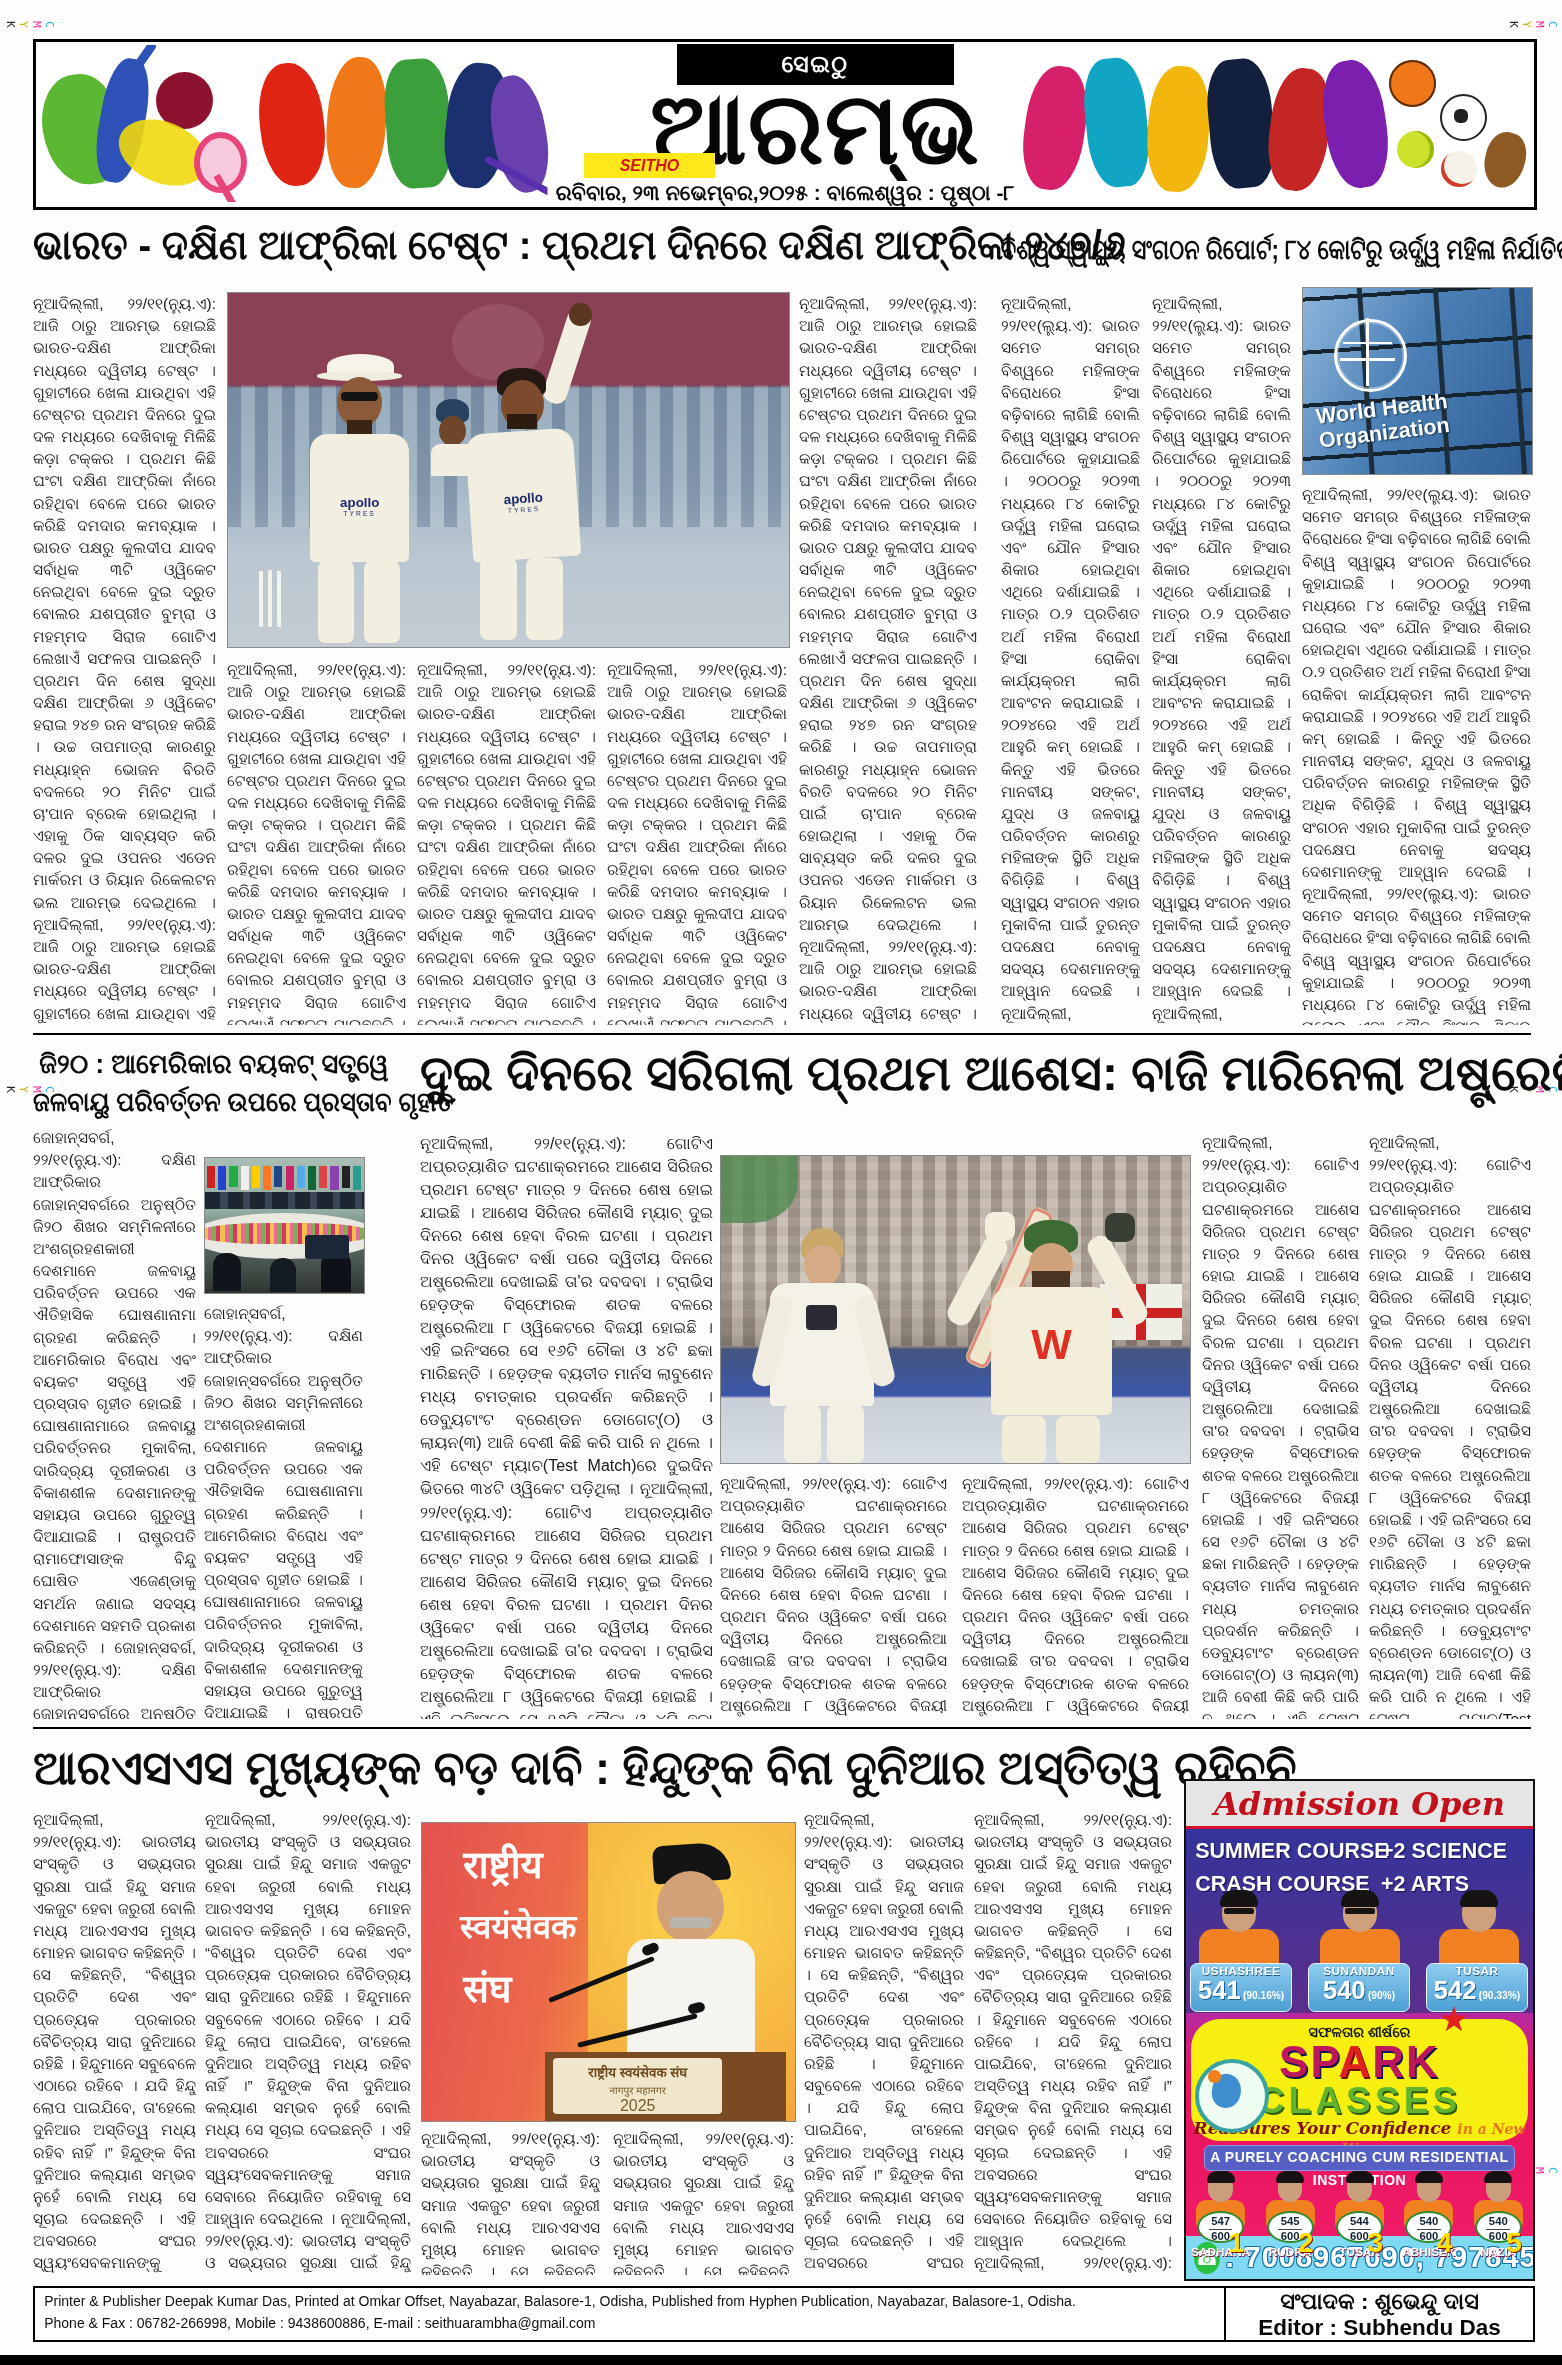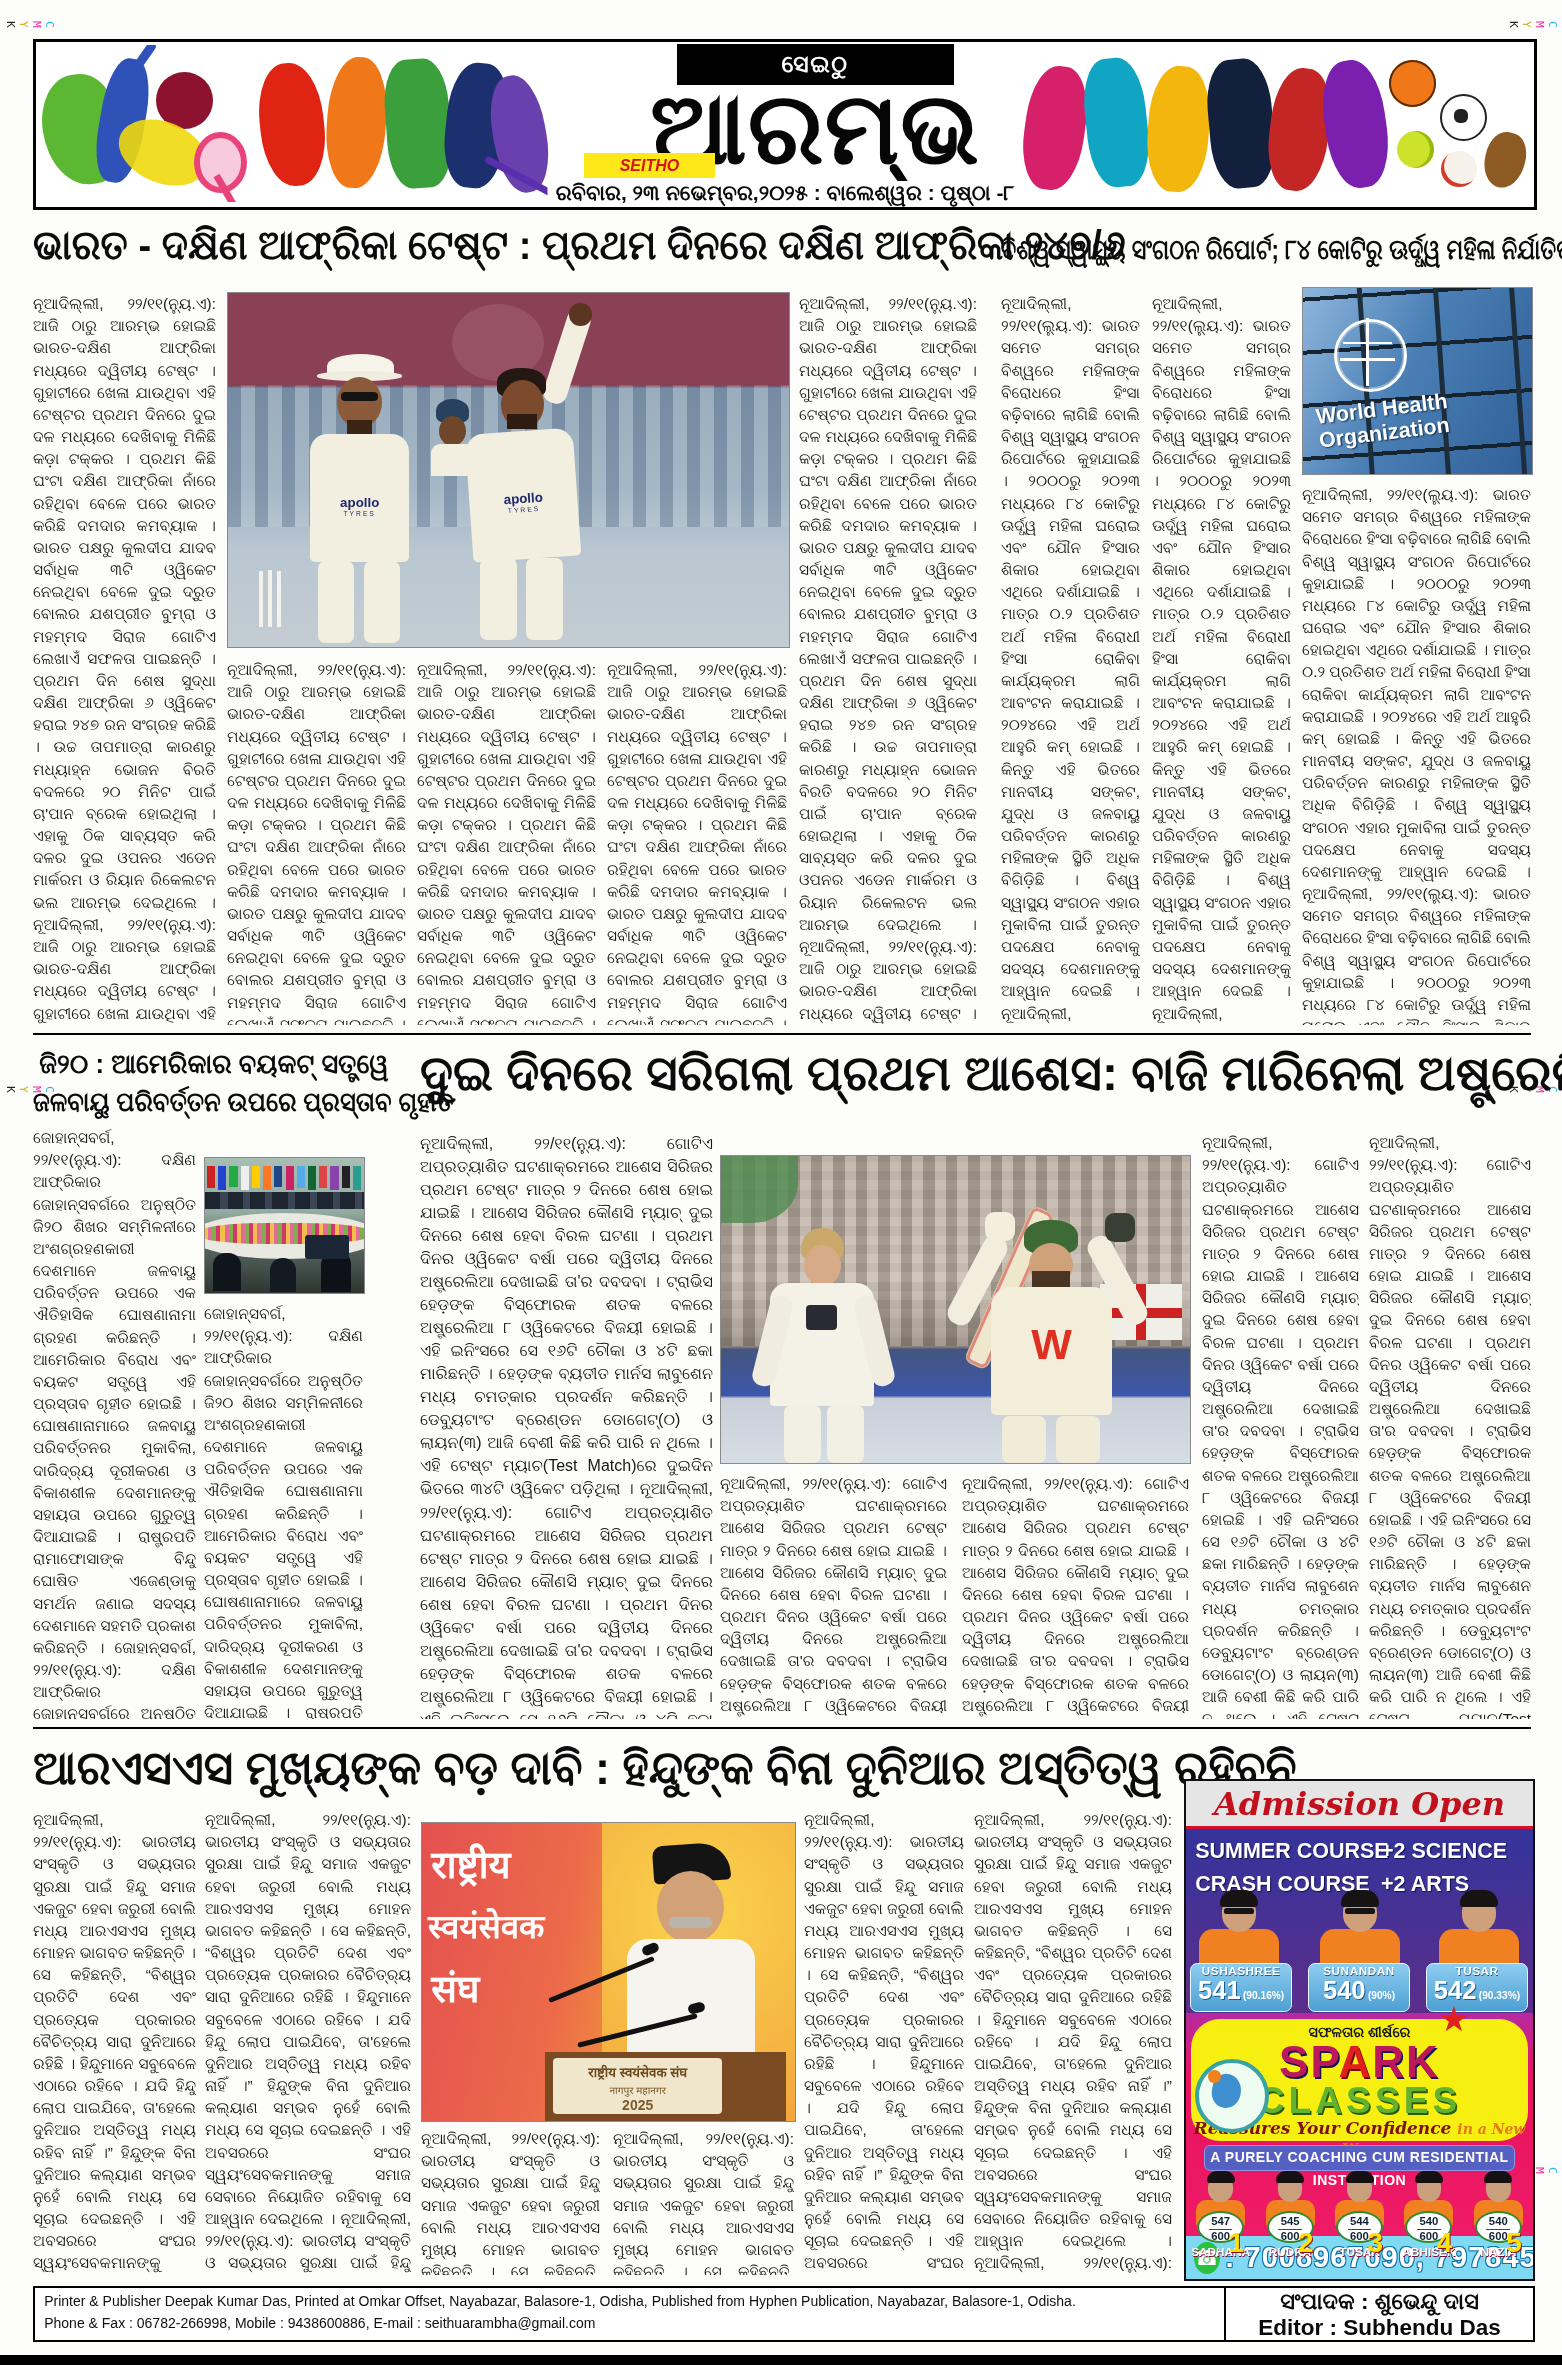--- a/index.html
+++ b/index.html
@@ -305,21 +305,21 @@
   <div class="hl" style="left:33px;top:1739px;width:1142px;font-size:47px;line-height:58px;text-align:center;transform:scaleX(.96);transform-origin:left center;">ଆରଏସଏସ ମୁଖ୍ୟଙ୍କ ବଡ଼ ଦାବି : ହିନ୍ଦୁଙ୍କ ବିନା ଦୁନିଆର ଅସ୍ତିତ୍ୱ ରହିବନି</div>
 
   <div class="col" style="left:33px;top:1809px;width:163px;height:465px;">ନୂଆଦିଲ୍ଲୀ, ୨୨/୧୧(ନ୍ୟୁ.ଏ): ଭାରତୀୟ ସଂସ୍କୃତି ଓ ସଭ୍ୟତାର ସୁରକ୍ଷା ପାଇଁ ହିନ୍ଦୁ ସମାଜ ଏକଜୁଟ ହେବା ଜରୁରୀ ବୋଲି ମଧ୍ୟ ଆରଏସଏସ ମୁଖ୍ୟ ମୋହନ ଭାଗବତ କହିଛନ୍ତି । ସେ କହିଛନ୍ତି, “ବିଶ୍ୱର ପ୍ରତିଟି ଦେଶ ଏବଂ ପ୍ରତ୍ୟେକ ପ୍ରକାରର ବୈଚିତ୍ର୍ୟ ସାରା ଦୁନିଆରେ ରହିଛି । ହିନ୍ଦୁମାନେ ସବୁବେଳେ ଏଠାରେ ରହିବେ । ଯଦି ହିନ୍ଦୁ ଲୋପ ପାଇଯିବେ, ତା'ହେଲେ ଦୁନିଆର ଅସ୍ତିତ୍ୱ ମଧ୍ୟ ରହିବ ନାହିଁ ।” ହିନ୍ଦୁଙ୍କ ବିନା ଦୁନିଆର କଲ୍ୟାଣ ସମ୍ଭବ ନୁହେଁ ବୋଲି ମଧ୍ୟ ସେ ସୂଚାଇ ଦେଇଛନ୍ତି । ଏହି ଅବସରରେ ସଂଘର ସ୍ୱୟଂସେବକମାନଙ୍କୁ ସମାଜ ସେବାରେ ନିୟୋଜିତ ରହିବାକୁ ସେ ଆହ୍ୱାନ ଦେଇଥିଲେ । ନୂଆଦିଲ୍ଲୀ, ୨୨/୧୧(ନ୍ୟୁ.ଏ): ଭାରତୀୟ ସଂସ୍କୃତି ଓ ସଭ୍ୟତାର ସୁରକ୍ଷା ପାଇଁ ହିନ୍ଦୁ ସମାଜ ଏକଜୁଟ ହେବା ଜରୁରୀ ବୋଲି ମଧ୍ୟ ଆରଏସଏସ ମୁଖ୍ୟ ମୋହନ ଭାଗବତ କହିଛନ୍ତି । ସେ କହିଛନ୍ତି, “ବିଶ୍ୱର ପ୍ରତିଟି ଦେଶ ଏବଂ ପ୍ରତ୍ୟେକ ପ୍ରକାରର ବୈଚିତ୍ର୍ୟ ସାରା ଦୁନିଆରେ ରହିଛି । ହିନ୍ଦୁମାନେ ସବୁବେଳେ ଏଠାରେ ରହିବେ । ଯଦି ହିନ୍ଦୁ ଲୋପ ପାଇଯିବେ, ତା'ହେଲେ ଦୁନିଆର ଅସ୍ତିତ୍ୱ ମଧ୍ୟ ରହିବ ନାହିଁ ।” ହିନ୍ଦୁଙ୍କ ବିନା ଦୁନିଆର କଲ୍ୟାଣ ସମ୍ଭବ ନୁହେଁ ବୋଲି ମଧ୍ୟ ସେ ସୂଚାଇ ଦେଇଛନ୍ତି । ଏହି ଅବସରରେ ସଂଘର ସ୍ୱୟଂସେବକମାନଙ୍କୁ ସମାଜ ସେବାରେ ନିୟୋଜିତ ରହିବାକୁ ସେ ଆହ୍ୱାନ ଦେଇଥିଲେ ।</div>
   <div class="col" style="left:205px;top:1809px;width:206px;height:465px;">ନୂଆଦିଲ୍ଲୀ, ୨୨/୧୧(ନ୍ୟୁ.ଏ): ଭାରତୀୟ ସଂସ୍କୃତି ଓ ସଭ୍ୟତାର ସୁରକ୍ଷା ପାଇଁ ହିନ୍ଦୁ ସମାଜ ଏକଜୁଟ ହେବା ଜରୁରୀ ବୋଲି ମଧ୍ୟ ଆରଏସଏସ ମୁଖ୍ୟ ମୋହନ ଭାଗବତ କହିଛନ୍ତି । ସେ କହିଛନ୍ତି, “ବିଶ୍ୱର ପ୍ରତିଟି ଦେଶ ଏବଂ ପ୍ରତ୍ୟେକ ପ୍ରକାରର ବୈଚିତ୍ର୍ୟ ସାରା ଦୁନିଆରେ ରହିଛି । ହିନ୍ଦୁମାନେ ସବୁବେଳେ ଏଠାରେ ରହିବେ । ଯଦି ହିନ୍ଦୁ ଲୋପ ପାଇଯିବେ, ତା'ହେଲେ ଦୁନିଆର ଅସ୍ତିତ୍ୱ ମଧ୍ୟ ରହିବ ନାହିଁ ।” ହିନ୍ଦୁଙ୍କ ବିନା ଦୁନିଆର କଲ୍ୟାଣ ସମ୍ଭବ ନୁହେଁ ବୋଲି ମଧ୍ୟ ସେ ସୂଚାଇ ଦେଇଛନ୍ତି । ଏହି ଅବସରରେ ସଂଘର ସ୍ୱୟଂସେବକମାନଙ୍କୁ ସମାଜ ସେବାରେ ନିୟୋଜିତ ରହିବାକୁ ସେ ଆହ୍ୱାନ ଦେଇଥିଲେ । ନୂଆଦିଲ୍ଲୀ, ୨୨/୧୧(ନ୍ୟୁ.ଏ): ଭାରତୀୟ ସଂସ୍କୃତି ଓ ସଭ୍ୟତାର ସୁରକ୍ଷା ପାଇଁ ହିନ୍ଦୁ ସମାଜ ଏକଜୁଟ ହେବା ଜରୁରୀ ବୋଲି ମଧ୍ୟ ଆରଏସଏସ ମୁଖ୍ୟ ମୋହନ ଭାଗବତ କହିଛନ୍ତି । ସେ କହିଛନ୍ତି, “ବିଶ୍ୱର ପ୍ରତିଟି ଦେଶ ଏବଂ ପ୍ରତ୍ୟେକ ପ୍ରକାରର ବୈଚିତ୍ର୍ୟ ସାରା ଦୁନିଆରେ ରହିଛି । ହିନ୍ଦୁମାନେ ସବୁବେଳେ ଏଠାରେ ରହିବେ । ଯଦି ହିନ୍ଦୁ ଲୋପ ପାଇଯିବେ, ତା'ହେଲେ ଦୁନିଆର ଅସ୍ତିତ୍ୱ ମଧ୍ୟ ରହିବ ନାହିଁ ।” ହିନ୍ଦୁଙ୍କ ବିନା ଦୁନିଆର କଲ୍ୟାଣ ସମ୍ଭବ ନୁହେଁ ବୋଲି ମଧ୍ୟ ସେ ସୂଚାଇ ଦେଇଛନ୍ତି । ଏହି ଅବସରରେ ସଂଘର ସ୍ୱୟଂସେବକମାନଙ୍କୁ ସମାଜ ସେବାରେ ନିୟୋଜିତ ରହିବାକୁ ସେ ଆହ୍ୱାନ ଦେଇଥିଲେ । ନୂଆଦିଲ୍ଲୀ, ୨୨/୧୧(ନ୍ୟୁ.ଏ): ଭାରତୀୟ ସଂସ୍କୃତି ଓ ସଭ୍ୟତାର ସୁରକ୍ଷା ପାଇଁ ହିନ୍ଦୁ ସମାଜ ଏକଜୁଟ ହେବା ଜରୁରୀ ବୋଲି ମଧ୍ୟ ଆରଏସଏସ ମୁଖ୍ୟ ମୋହନ ଭାଗବତ କହିଛନ୍ତି । ସେ କହିଛନ୍ତି, “ବିଶ୍ୱର ପ୍ରତିଟି ଦେଶ ଏବଂ ପ୍ରତ୍ୟେକ ପ୍ରକାରର ବୈଚିତ୍ର୍ୟ ସାରା ଦୁନିଆରେ ରହିଛି । ହିନ୍ଦୁମାନେ ସବୁବେଳେ ଏଠାରେ ରହିବେ । ଯଦି ହିନ୍ଦୁ ଲୋପ ପାଇଯିବେ, ତା'ହେଲେ ଦୁନିଆର ଅସ୍ତିତ୍ୱ ମଧ୍ୟ ରହିବ ନାହିଁ ।” ହିନ୍ଦୁଙ୍କ ବିନା ଦୁନିଆର କଲ୍ୟାଣ ସମ୍ଭବ ନୁହେଁ ବୋଲି ମଧ୍ୟ ସେ ସୂଚାଇ ଦେଇଛନ୍ତି । ଏହି ଅବସରରେ ସଂଘର ସ୍ୱୟଂସେବକମାନଙ୍କୁ ସମାଜ ସେବାରେ ନିୟୋଜିତ ରହିବାକୁ ସେ ଆହ୍ୱାନ ଦେଇଥିଲେ ।</div>
   <div class="col" style="left:421px;top:2128px;width:179px;height:147px;">ନୂଆଦିଲ୍ଲୀ, ୨୨/୧୧(ନ୍ୟୁ.ଏ): ଭାରତୀୟ ସଂସ୍କୃତି ଓ ସଭ୍ୟତାର ସୁରକ୍ଷା ପାଇଁ ହିନ୍ଦୁ ସମାଜ ଏକଜୁଟ ହେବା ଜରୁରୀ ବୋଲି ମଧ୍ୟ ଆରଏସଏସ ମୁଖ୍ୟ ମୋହନ ଭାଗବତ କହିଛନ୍ତି । ସେ କହିଛନ୍ତି, “ବିଶ୍ୱର ପ୍ରତିଟି ଦେଶ ଏବଂ ପ୍ରତ୍ୟେକ ପ୍ରକାରର ବୈଚିତ୍ର୍ୟ ସାରା ଦୁନିଆରେ ରହିଛି । ହିନ୍ଦୁମାନେ ସବୁବେଳେ ଏଠାରେ ରହିବେ । ଯଦି ହିନ୍ଦୁ ଲୋପ ପାଇଯିବେ, ତା'ହେଲେ ଦୁନିଆର ଅସ୍ତିତ୍ୱ ମଧ୍ୟ ରହିବ ନାହିଁ ।” ହିନ୍ଦୁଙ୍କ ବିନା ଦୁନିଆର କଲ୍ୟାଣ ସମ୍ଭବ ନୁହେଁ ବୋଲି ମଧ୍ୟ ସେ ସୂଚାଇ ଦେଇଛନ୍ତି । ଏହି ଅବସରରେ ସଂଘର ସ୍ୱୟଂସେବକମାନଙ୍କୁ ସମାଜ ସେବାରେ ନିୟୋଜିତ ରହିବାକୁ ସେ ଆହ୍ୱାନ ଦେଇଥିଲେ ।</div>
   <div class="col" style="left:613px;top:2128px;width:181px;height:147px;">ନୂଆଦିଲ୍ଲୀ, ୨୨/୧୧(ନ୍ୟୁ.ଏ): ଭାରତୀୟ ସଂସ୍କୃତି ଓ ସଭ୍ୟତାର ସୁରକ୍ଷା ପାଇଁ ହିନ୍ଦୁ ସମାଜ ଏକଜୁଟ ହେବା ଜରୁରୀ ବୋଲି ମଧ୍ୟ ଆରଏସଏସ ମୁଖ୍ୟ ମୋହନ ଭାଗବତ କହିଛନ୍ତି । ସେ କହିଛନ୍ତି, “ବିଶ୍ୱର ପ୍ରତିଟି ଦେଶ ଏବଂ ପ୍ରତ୍ୟେକ ପ୍ରକାରର ବୈଚିତ୍ର୍ୟ ସାରା ଦୁନିଆରେ ରହିଛି । ହିନ୍ଦୁମାନେ ସବୁବେଳେ ଏଠାରେ ରହିବେ । ଯଦି ହିନ୍ଦୁ ଲୋପ ପାଇଯିବେ, ତା'ହେଲେ ଦୁନିଆର ଅସ୍ତିତ୍ୱ ମଧ୍ୟ ରହିବ ନାହିଁ ।” ହିନ୍ଦୁଙ୍କ ବିନା ଦୁନିଆର କଲ୍ୟାଣ ସମ୍ଭବ ନୁହେଁ ବୋଲି ମଧ୍ୟ ସେ ସୂଚାଇ ଦେଇଛନ୍ତି । ଏହି ଅବସରରେ ସଂଘର ସ୍ୱୟଂସେବକମାନଙ୍କୁ ସମାଜ ସେବାରେ ନିୟୋଜିତ ରହିବାକୁ ସେ ଆହ୍ୱାନ ଦେଇଥିଲେ ।</div>
   <div class="col" style="left:804px;top:1809px;width:160px;height:465px;">ନୂଆଦିଲ୍ଲୀ, ୨୨/୧୧(ନ୍ୟୁ.ଏ): ଭାରତୀୟ ସଂସ୍କୃତି ଓ ସଭ୍ୟତାର ସୁରକ୍ଷା ପାଇଁ ହିନ୍ଦୁ ସମାଜ ଏକଜୁଟ ହେବା ଜରୁରୀ ବୋଲି ମଧ୍ୟ ଆରଏସଏସ ମୁଖ୍ୟ ମୋହନ ଭାଗବତ କହିଛନ୍ତି । ସେ କହିଛନ୍ତି, “ବିଶ୍ୱର ପ୍ରତିଟି ଦେଶ ଏବଂ ପ୍ରତ୍ୟେକ ପ୍ରକାରର ବୈଚିତ୍ର୍ୟ ସାରା ଦୁନିଆରେ ରହିଛି । ହିନ୍ଦୁମାନେ ସବୁବେଳେ ଏଠାରେ ରହିବେ । ଯଦି ହିନ୍ଦୁ ଲୋପ ପାଇଯିବେ, ତା'ହେଲେ ଦୁନିଆର ଅସ୍ତିତ୍ୱ ମଧ୍ୟ ରହିବ ନାହିଁ ।” ହିନ୍ଦୁଙ୍କ ବିନା ଦୁନିଆର କଲ୍ୟାଣ ସମ୍ଭବ ନୁହେଁ ବୋଲି ମଧ୍ୟ ସେ ସୂଚାଇ ଦେଇଛନ୍ତି । ଏହି ଅବସରରେ ସଂଘର ସ୍ୱୟଂସେବକମାନଙ୍କୁ ସମାଜ ସେବାରେ ନିୟୋଜିତ ରହିବାକୁ ସେ ଆହ୍ୱାନ ଦେଇଥିଲେ । ନୂଆଦିଲ୍ଲୀ, ୨୨/୧୧(ନ୍ୟୁ.ଏ): ଭାରତୀୟ ସଂସ୍କୃତି ଓ ସଭ୍ୟତାର ସୁରକ୍ଷା ପାଇଁ ହିନ୍ଦୁ ସମାଜ ଏକଜୁଟ ହେବା ଜରୁରୀ ବୋଲି ମଧ୍ୟ ଆରଏସଏସ ମୁଖ୍ୟ ମୋହନ ଭାଗବତ କହିଛନ୍ତି । ସେ କହିଛନ୍ତି, “ବିଶ୍ୱର ପ୍ରତିଟି ଦେଶ ଏବଂ ପ୍ରତ୍ୟେକ ପ୍ରକାରର ବୈଚିତ୍ର୍ୟ ସାରା ଦୁନିଆରେ ରହିଛି । ହିନ୍ଦୁମାନେ ସବୁବେଳେ ଏଠାରେ ରହିବେ । ଯଦି ହିନ୍ଦୁ ଲୋପ ପାଇଯିବେ, ତା'ହେଲେ ଦୁନିଆର ଅସ୍ତିତ୍ୱ ମଧ୍ୟ ରହିବ ନାହିଁ ।” ହିନ୍ଦୁଙ୍କ ବିନା ଦୁନିଆର କଲ୍ୟାଣ ସମ୍ଭବ ନୁହେଁ ବୋଲି ମଧ୍ୟ ସେ ସୂଚାଇ ଦେଇଛନ୍ତି । ଏହି ଅବସରରେ ସଂଘର ସ୍ୱୟଂସେବକମାନଙ୍କୁ ସମାଜ ସେବାରେ ନିୟୋଜିତ ରହିବାକୁ ସେ ଆହ୍ୱାନ ଦେଇଥିଲେ ।</div>
   <div class="col" style="left:974px;top:1809px;width:198px;height:465px;">ନୂଆଦିଲ୍ଲୀ, ୨୨/୧୧(ନ୍ୟୁ.ଏ): ଭାରତୀୟ ସଂସ୍କୃତି ଓ ସଭ୍ୟତାର ସୁରକ୍ଷା ପାଇଁ ହିନ୍ଦୁ ସମାଜ ଏକଜୁଟ ହେବା ଜରୁରୀ ବୋଲି ମଧ୍ୟ ଆରଏସଏସ ମୁଖ୍ୟ ମୋହନ ଭାଗବତ କହିଛନ୍ତି । ସେ କହିଛନ୍ତି, “ବିଶ୍ୱର ପ୍ରତିଟି ଦେଶ ଏବଂ ପ୍ରତ୍ୟେକ ପ୍ରକାରର ବୈଚିତ୍ର୍ୟ ସାରା ଦୁନିଆରେ ରହିଛି । ହିନ୍ଦୁମାନେ ସବୁବେଳେ ଏଠାରେ ରହିବେ । ଯଦି ହିନ୍ଦୁ ଲୋପ ପାଇଯିବେ, ତା'ହେଲେ ଦୁନିଆର ଅସ୍ତିତ୍ୱ ମଧ୍ୟ ରହିବ ନାହିଁ ।” ହିନ୍ଦୁଙ୍କ ବିନା ଦୁନିଆର କଲ୍ୟାଣ ସମ୍ଭବ ନୁହେଁ ବୋଲି ମଧ୍ୟ ସେ ସୂଚାଇ ଦେଇଛନ୍ତି । ଏହି ଅବସରରେ ସଂଘର ସ୍ୱୟଂସେବକମାନଙ୍କୁ ସମାଜ ସେବାରେ ନିୟୋଜିତ ରହିବାକୁ ସେ ଆହ୍ୱାନ ଦେଇଥିଲେ । ନୂଆଦିଲ୍ଲୀ, ୨୨/୧୧(ନ୍ୟୁ.ଏ): ଭାରତୀୟ ସଂସ୍କୃତି ଓ ସଭ୍ୟତାର ସୁରକ୍ଷା ପାଇଁ ହିନ୍ଦୁ ସମାଜ ଏକଜୁଟ ହେବା ଜରୁରୀ ବୋଲି ମଧ୍ୟ ଆରଏସଏସ ମୁଖ୍ୟ ମୋହନ ଭାଗବତ କହିଛନ୍ତି । ସେ କହିଛନ୍ତି, “ବିଶ୍ୱର ପ୍ରତିଟି ଦେଶ ଏବଂ ପ୍ରତ୍ୟେକ ପ୍ରକାରର ବୈଚିତ୍ର୍ୟ ସାରା ଦୁନିଆରେ ରହିଛି । ହିନ୍ଦୁମାନେ ସବୁବେଳେ ଏଠାରେ ରହିବେ । ଯଦି ହିନ୍ଦୁ ଲୋପ ପାଇଯିବେ, ତା'ହେଲେ ଦୁନିଆର ଅସ୍ତିତ୍ୱ ମଧ୍ୟ ରହିବ ନାହିଁ ।” ହିନ୍ଦୁଙ୍କ ବିନା ଦୁନିଆର କଲ୍ୟାଣ ସମ୍ଭବ ନୁହେଁ ବୋଲି ମଧ୍ୟ ସେ ସୂଚାଇ ଦେଇଛନ୍ତି । ଏହି ଅବସରରେ ସଂଘର ସ୍ୱୟଂସେବକମାନଙ୍କୁ ସମାଜ ସେବାରେ ନିୟୋଜିତ ରହିବାକୁ ସେ ଆହ୍ୱାନ ଦେଇଥିଲେ । ନୂଆଦିଲ୍ଲୀ, ୨୨/୧୧(ନ୍ୟୁ.ଏ): ଭାରତୀୟ ସଂସ୍କୃତି ଓ ସଭ୍ୟତାର ସୁରକ୍ଷା ପାଇଁ ହିନ୍ଦୁ ସମାଜ ଏକଜୁଟ ହେବା ଜରୁରୀ ବୋଲି ମଧ୍ୟ ଆରଏସଏସ ମୁଖ୍ୟ ମୋହନ ଭାଗବତ କହିଛନ୍ତି । ସେ କହିଛନ୍ତି, “ବିଶ୍ୱର ପ୍ରତିଟି ଦେଶ ଏବଂ ପ୍ରତ୍ୟେକ ପ୍ରକାରର ବୈଚିତ୍ର୍ୟ ସାରା ଦୁନିଆରେ ରହିଛି । ହିନ୍ଦୁମାନେ ସବୁବେଳେ ଏଠାରେ ରହିବେ । ଯଦି ହିନ୍ଦୁ ଲୋପ ପାଇଯିବେ, ତା'ହେଲେ ଦୁନିଆର ଅସ୍ତିତ୍ୱ ମଧ୍ୟ ରହିବ ନାହିଁ ।” ହିନ୍ଦୁଙ୍କ ବିନା ଦୁନିଆର କଲ୍ୟାଣ ସମ୍ଭବ ନୁହେଁ ବୋଲି ମଧ୍ୟ ସେ ସୂଚାଇ ଦେଇଛନ୍ତି । ଏହି ଅବସରରେ ସଂଘର ସ୍ୱୟଂସେବକମାନଙ୍କୁ ସମାଜ ସେବାରେ ନିୟୋଜିତ ରହିବାକୁ ସେ ଆହ୍ୱାନ ଦେଇଥିଲେ ।</div>
 
   <div class="photo" style="left:421px;top:1822px;width:373px;height:298px;background:radial-gradient(circle at 75% 30%,#fbd34d 0%,#f2a23c 70%,#ef8f33 100%);">
-    <div class="abs" style="left:0;top:0;width:180px;height:100%;background:linear-gradient(100deg,#e4514f 0%,#ec6a4a 70%,#f08a3e 100%);">
+    <div class="abs" style="left:0;top:0;width:134px;height:100%;background:linear-gradient(100deg,#e4514f 0%,#ec6a4a 70%,#f08a3e 100%);padding-left:32px;">
       <div class="devnagari" style="font-size:38px;margin:14.3px 0 0 9.2px;">राष्ट्रीय</div>
       <div class="devnagari" style="font-size:33px;margin:13.3px 0 0 6.1px;">स्वयंसेवक</div>
       <div class="devnagari" style="font-size:38px;margin:13.3px 0 0 9.2px;">संघ</div>
     </div>
 
     <div class="abs" style="left:190px;top:20.5px;width:169px;height:215px;">
       <div class="abs" style="left:41px;top:0;width:77px;height:38px;background:#141414;border-radius:10.2px 31px 5.1px 5.1px;transform:rotate(-4deg);"></div>
       <div class="abs fig-skin" style="left:45px;top:27px;width:67px;height:72px;background:#d2a177;"></div>
       <div class="abs" style="left:57px;top:73px;width:43px;height:11.3px;background:#b9b4ac;border-radius:5.1px;"></div>
       <div class="abs" style="left:15.4px;top:95px;width:128px;height:120px;background:#f6f4ee;border-radius:20.5px 20.5px 4.1px 4.1px;"></div>
@@ -327,21 +327,21 @@
 
     <div class="abs" style="left:123px;top:154px;width:113px;height:5.1px;background:#111;transform:rotate(-22deg);border-radius:3.1px;"></div>
     <div class="abs" style="left:220px;top:121px;width:17.4px;height:10.2px;background:#111;border-radius:5.1px;transform:rotate(-22deg);"></div>
     <div class="abs" style="left:154px;top:205px;width:123px;height:5.1px;background:#111;transform:rotate(-14deg);border-radius:3.1px;"></div>
     <div class="abs" style="left:266px;top:180px;width:17.4px;height:10.2px;background:#111;border-radius:5.1px;transform:rotate(-14deg);"></div>
 
     <div class="abs" style="left:123px;top:229px;width:241px;height:69px;background:#7a4a22;">
       <div class="abs" style="left:8.2px;top:6.1px;width:169px;height:56px;background:#efe6cc;border-radius:4.1px;text-align:center;color:#7a5a2a;">
         <div style="font-size:13.3px;font-weight:bold;margin-top:5.1px;color:#6e4a1e;">राष्ट्रीय स्वयंसेवक संघ</div>
         <div style="font-size:10.2px;margin-top:2px;">नागपुर महानगर</div>
-        <div style="font-size:14px;font-weight:bold;">2025</div>
+        <div style="font-size:16px;">2025</div>
       </div>
     </div>
   </div>
 
   <div class="ad">
     <div class="ad-yellow">
       <span class="ad-banner-text">Admission Open</span>
     </div>
     <div class="ad-blue">
       <div class="ad-course">

